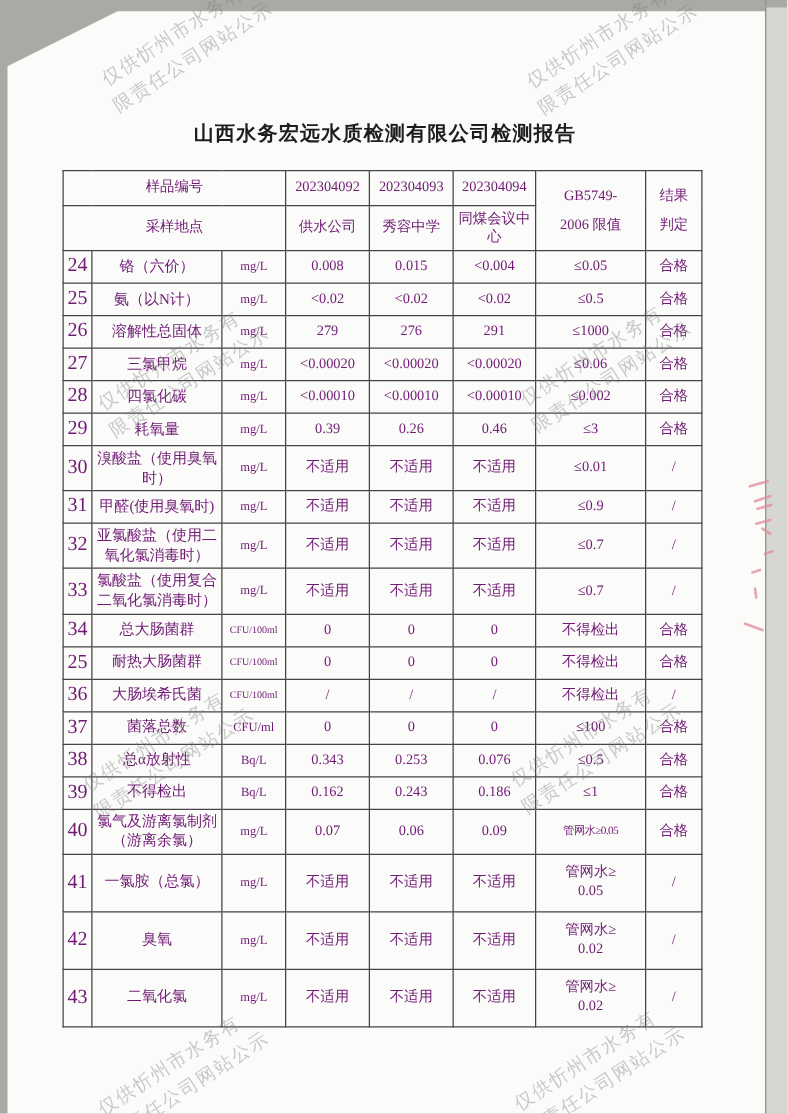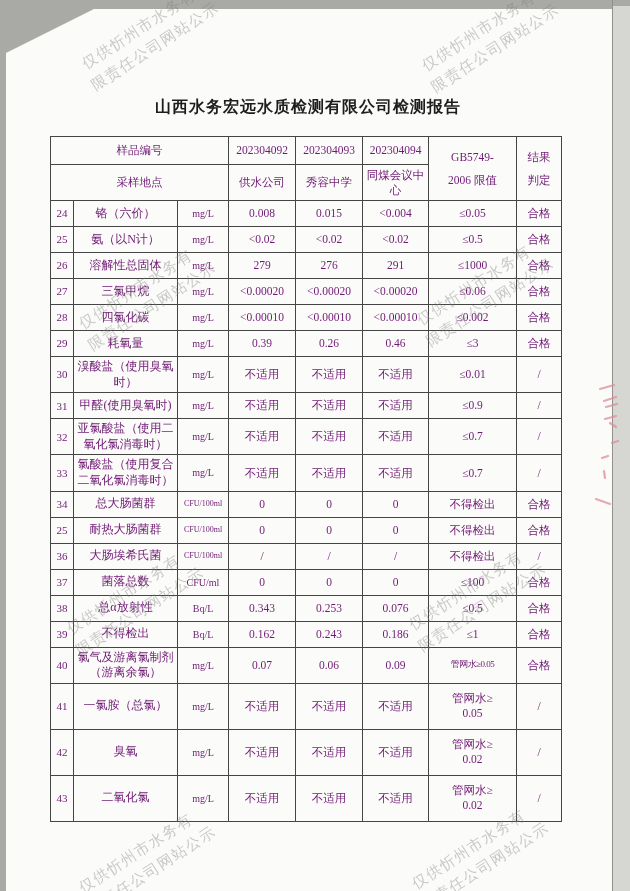--- a/index.html
+++ b/index.html
@@ -26,21 +26,21 @@
   
   table.report { position:absolute; left:50px; top:136px; width:511px; z-index:2;
       border-collapse:collapse; table-layout:fixed; color:#701a75; }
   table.report th, table.report td { border:1px solid #454545; text-align:center;
       vertical-align:middle; font-weight:normal; line-height:1.3; padding:2px 1px; }
   thead tr.h1 th { height:28px; font-size:11.5px; }
   thead tr.h2 th { height:36px; font-size:11.5px; }
   th.span-head div { margin:8px 0; font-size:11.5px; }
   tbody td { height:26px; font-size:11.5px; }
   tbody tr:nth-child(18) td, tbody tr:nth-child(19) td, tbody tr:nth-child(20) td { height:46px; }
-  td.col-no { font-size:11px; }
+  td.col-no { font-size:16px; }
   td.col-item { text-align:left; padding-left:6px; padding-right:2px; font-size:12px; }
   td.col-unit { font-size:10px; }
   td.col-unit.small { font-size:8px; }
   td.col-limit { white-space:pre-line; }
   td.col-limit.squeeze { font-size:9px; letter-spacing:-0.5px; }
 
   
   .wm { position:absolute; z-index:5; transform:rotate(-33deg); transform-origin:center;
       font-family:"Liberation Sans","DejaVu Sans",sans-serif;
       font-size:15px; line-height:1.55; letter-spacing:1.5px; color:rgba(125,125,125,0.40);

